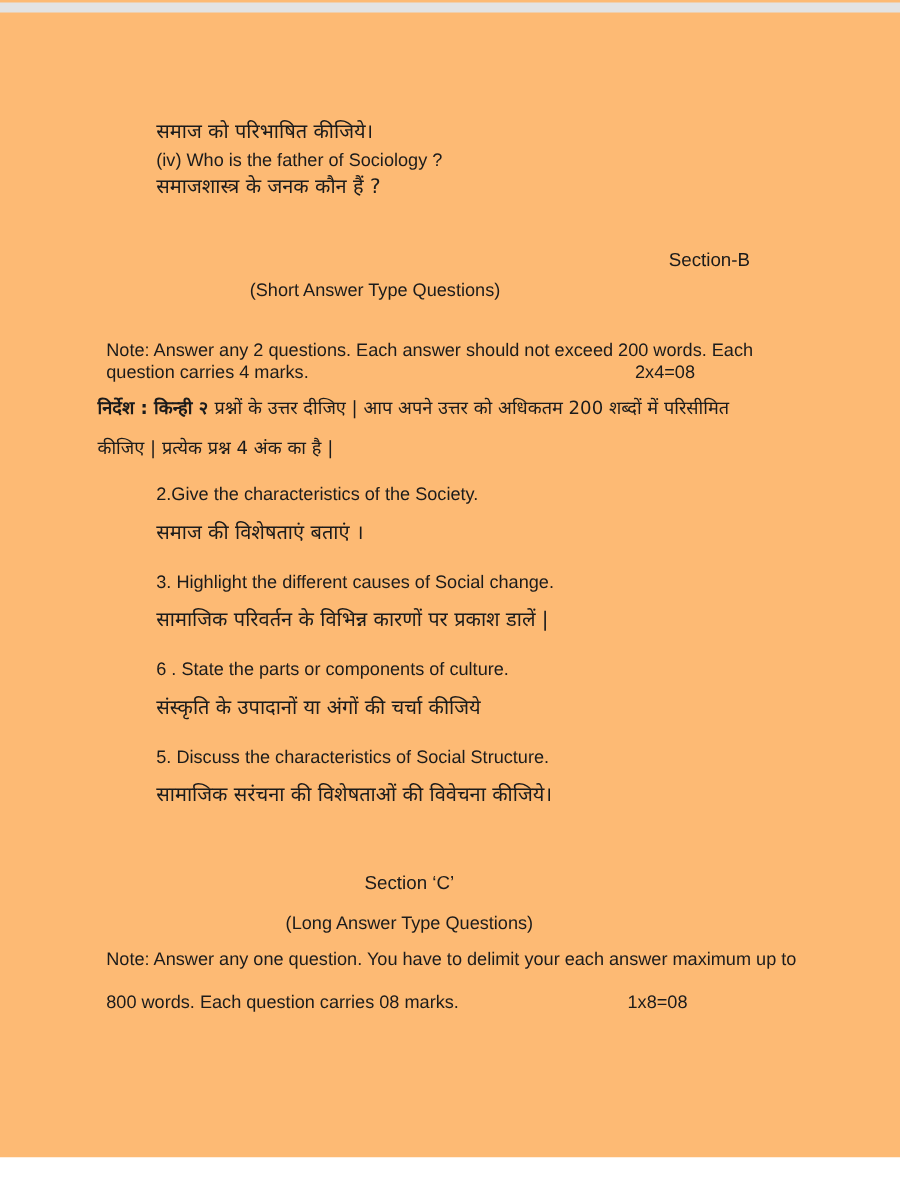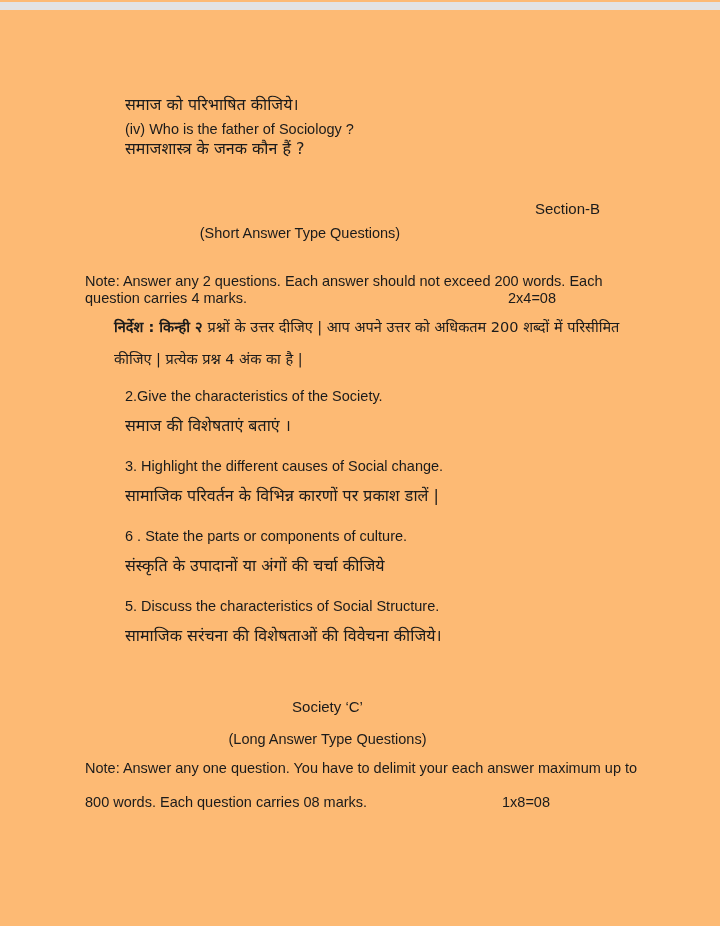--- a/index.html
+++ b/index.html
@@ -22,21 +22,21 @@
   .edge-strip.top { top: 2px; height: 8px; }
   .edge-strip.bottom { top: 941px; height: 5px; background: #e6e6e6; }
 
   .ln {
     position: absolute;
     white-space: nowrap;
     line-height: 1.25;
   }
   .en { font-family: "Liberation Sans", sans-serif; font-size: 14.5px; }
   .hi { font-family: "DejaVu Sans", sans-serif; font-size: 16px; }
-  .hi-sm { font-family: "DejaVu Sans", sans-serif; font-size: 14.5px; margin-left: 36px; }
+  .hi-sm { font-family: "DejaVu Sans", sans-serif; font-size: 14.5px; }
   .center { text-align: center; }
   .b { font-weight: bold; }
 
   
   .intro-hi1   { left: 125px; top: 95px;  }
   .intro-en    { left: 125px; top: 120px; }
   .intro-hi2   { left: 125px; top: 139px; }
 
   .secb-title  { left: 0; width: 600px; top: 200px; font-size: 15px; text-align: right; }
   .secb-sub    { left: 0; width: 600px; top: 224px; }
@@ -88,21 +88,21 @@
 
   <div class="ln en q1-en">3. Highlight the different causes of Social change.</div>
   <div class="ln hi q1-hi">सामाजिक परिवर्तन के विभिन्न कारणों पर प्रकाश डालें |</div>
 
   <div class="ln en q2-en">6 .  State the parts or components of culture.</div>
   <div class="ln hi q2-hi">संस्कृति के उपादानों या अंगों की चर्चा कीजिये</div>
 
   <div class="ln en q3-en">5. Discuss the characteristics of Social Structure.</div>
   <div class="ln hi q3-hi">सामाजिक सरंचना की विशेषताओं की विवेचना कीजिये।</div>
 
-  <div class="ln en center secc-title">Society ‘C’</div>
+  <div class="ln en center secc-title">Section ‘C’</div>
   <div class="ln en center secc-sub">(Long Answer Type Questions)</div>
 
   <div class="ln en secc-note1">Note: Answer any one question. You have to delimit your each answer maximum up to</div>
   <div class="ln en secc-note2">800 words. Each question carries 08 marks.</div>
   <div class="ln en secc-marks">1x8=08</div>
 
   <div class="edge-strip bottom"></div>
 
 </div>
 

